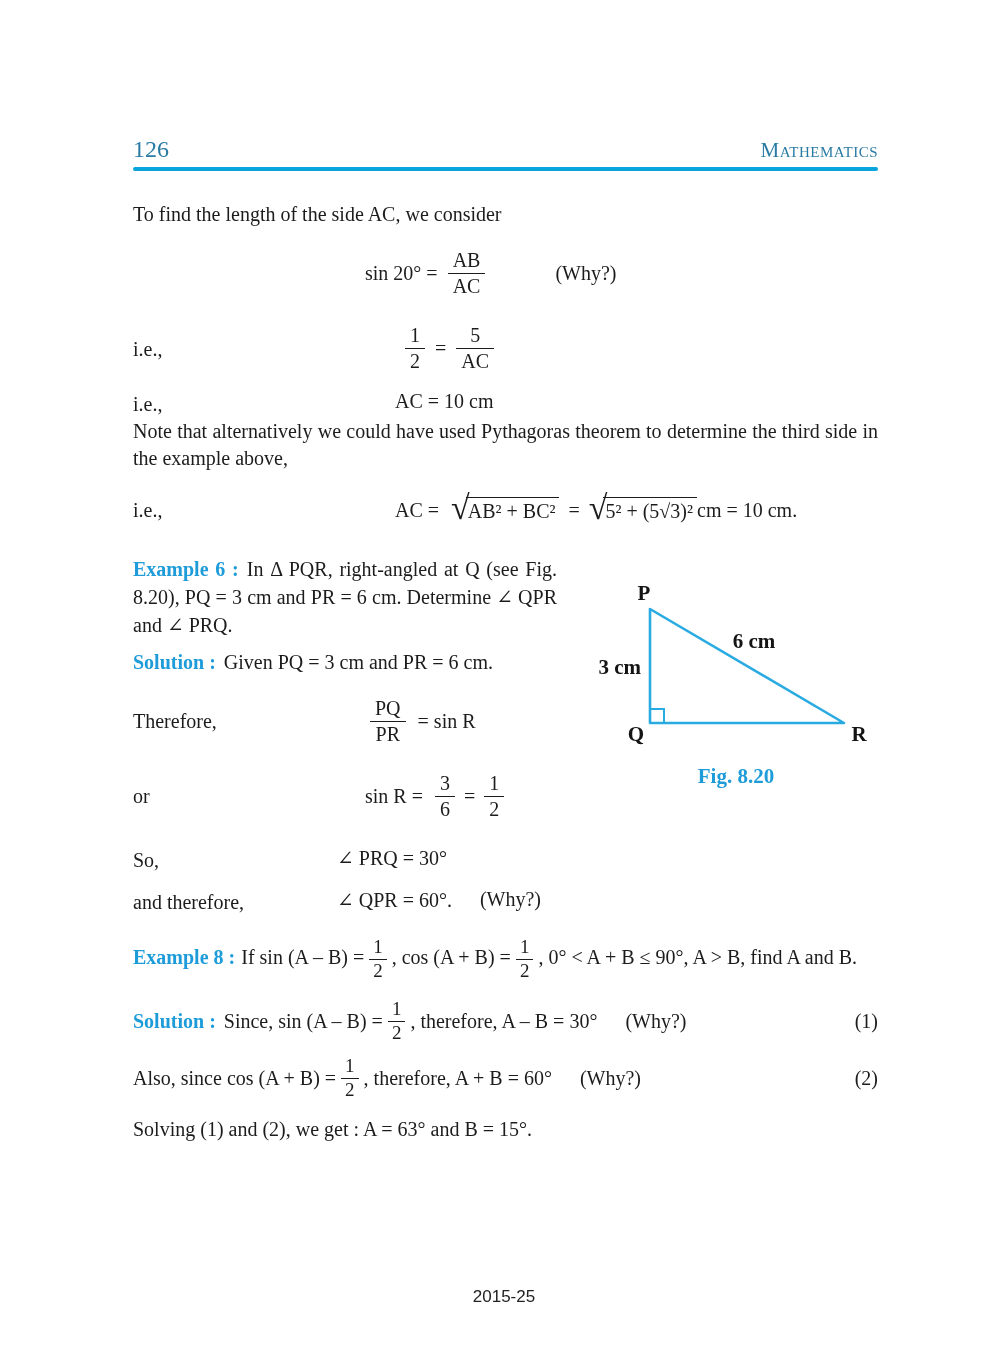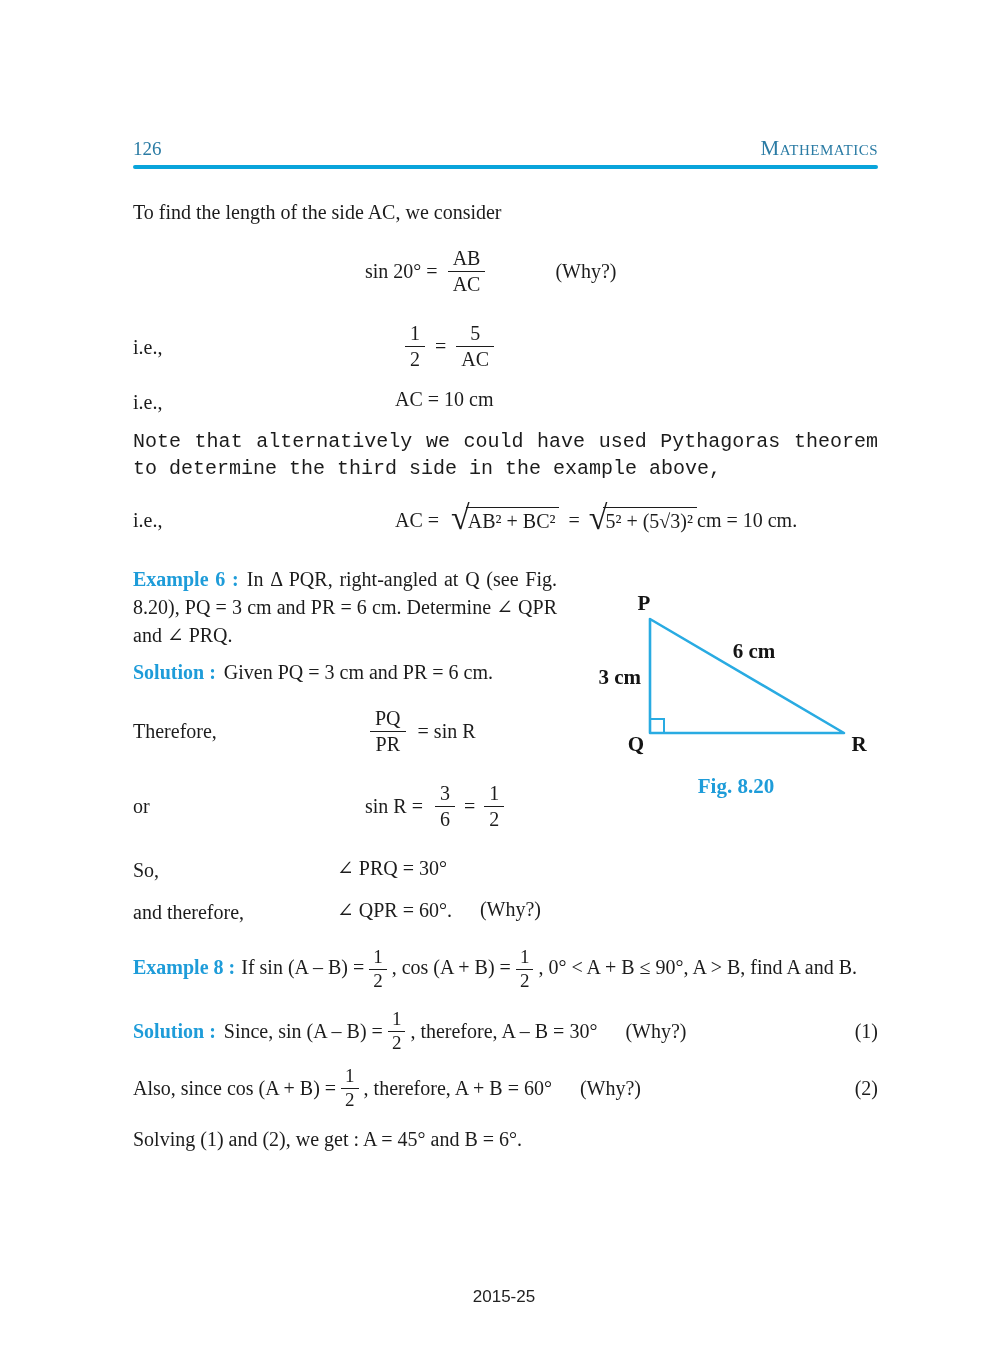--- a/index.html
+++ b/index.html
@@ -6,21 +6,21 @@
   html, body { background: #ffffff; }
   body {
     width: 1008px; height: 1351px; position: relative; overflow: hidden;
     font-family: "Liberation Serif", "DejaVu Serif", serif;
     color: #1c1c1c; font-size: 20px;
   }
   .content { position: absolute; left: 133px; top: 136px; width: 745px; }
 
   
   .header-row { display: flex; justify-content: space-between; align-items: baseline; }
-  .page-num { font-size: 19px; color: #2A7BA4; }
+  .page-num { font-size: 24px; color: #2A7BA4; }
   .header-title { font-size: 21px; color: #2A7BA4; font-variant: small-caps; letter-spacing: 0.5px; }
   .rule { height: 4px; background: #09A4DB; margin-top: 4px; border-radius: 2px; }
 
   .intro { margin-top: 32px; }
 
   
   .eqrow { position: relative; min-height: 28px; }
   .eqlabel { position: absolute; left: 0; top: 50%; transform: translateY(-50%); text-align: center; }
   .eqcontent { display: flex; align-items: center; }
 
@@ -98,21 +98,21 @@
     </div>
   </div>
 
   <div class="eqrow" style="margin-top:16px;">
     <span class="eqlabel">i.e.,</span>
     <div class="eqcontent" style="margin-left:262px;">
       <span>AC = 10 cm</span>
     </div>
   </div>
 
-  <p class="para" style="margin-top:12px;font-family:Liberation Mono, monospace;">Note that alternatively we could have used Pythagoras theorem to determine the third side in the example above,</p>
+  <p class="para" style="margin-top:0;">Note that alternatively we could have used Pythagoras theorem to determine the third side in the example above,</p>
 
   <div class="eqrow" style="margin-top:24px;">
     <span class="eqlabel">i.e.,</span>
     <div class="eqcontent" style="margin-left:262px;">
       <span>AC =</span>
       <span class="sqrt" style="margin-left:12px;">
         <span class="radsign">√</span>
         <span class="radicand">AB² + BC²</span>
       </span>
       <span style="margin:0 9px;">=</span>
@@ -210,17 +210,17 @@
     <span>Also, since cos (A + B) =</span>
     <span class="ifrac">
       <span class="num">1</span>
       <span class="den">2</span>
     </span>
     <span>, therefore, A + B = 60°</span>
     <span class="note-gap">(Why?)</span>
     <span class="soltag">(2)</span>
   </div>
 
-  <p style="margin-top:16px;">Solving (1) and (2), we get : A = 45°  and  B = 6°.</p>
+  <p style="margin-top:16px;">Solving (1) and (2), we get : A = 63°  and  B = 15°.</p>
 
 </div>
 
 <div class="footer">2015-25</div>
 
 </body></html>

